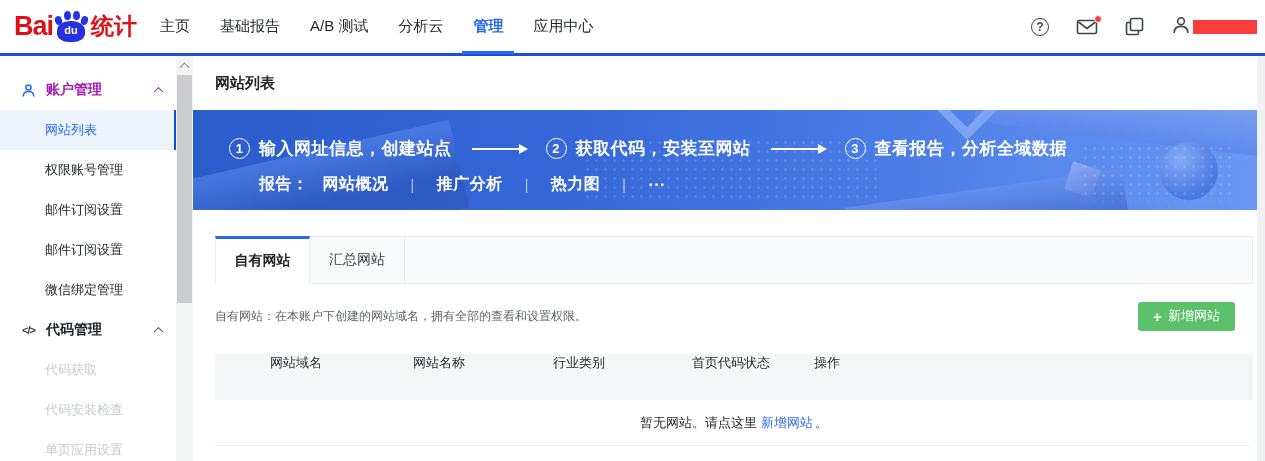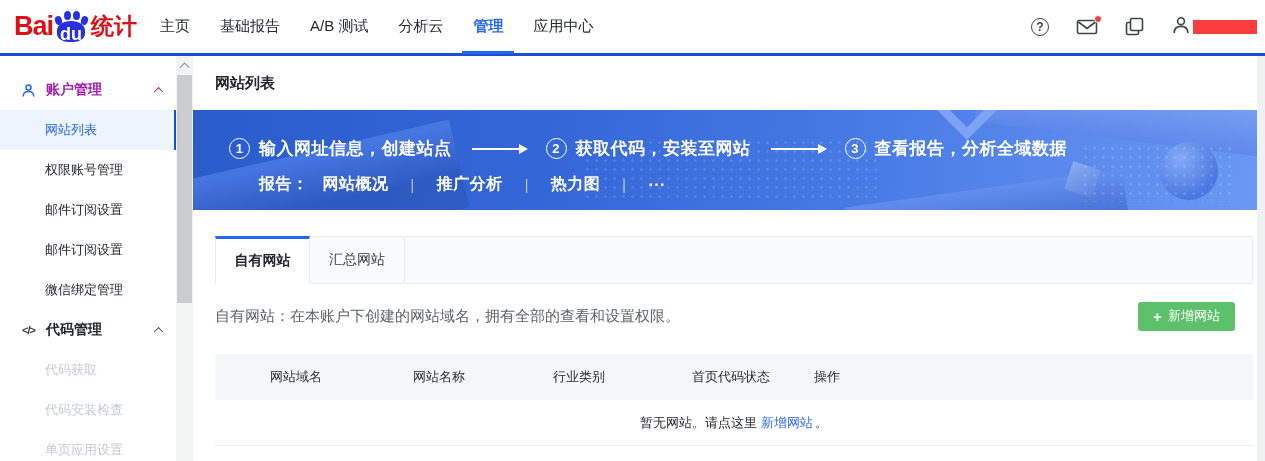--- a/index.html
+++ b/index.html
@@ -13,21 +13,21 @@
   .logo { margin-left:14px; display:flex; align-items:center; cursor:pointer; }
   .logo-bai { color:#dd0f17; font-weight:bold; font-size:27px; letter-spacing:-1px; }
   .paw { position:relative; width:34px; height:33px; margin:0 1px; }
   .paw i { position:absolute; background:#2831dd; border-radius:50%; }
   .paw .t1 { left:1px; top:6px; width:7px; height:9px; transform:rotate(-18deg); }
   .paw .t2 { left:10px; top:1px; width:7px; height:9px; }
   .paw .t3 { left:19px; top:1px; width:7px; height:9px; }
   .paw .t4 { right:0; top:6px; width:7px; height:9px; transform:rotate(18deg); }
   .paw .pad { left:3px; top:11px; width:28px; height:21px; border-radius:46% 46% 42% 42%; }
   .paw .du { position:absolute; left:0; right:0; top:14px; text-align:center; color:#fff;
-             font-weight:bold; font-size:18px; z-index:1; }
+             font-weight:bold; font-size:11px; z-index:1; }
   .logo-suffix { color:#dd0f17; font-weight:bold; font-size:23px; margin-left:2px; }
 
   .menu { display:flex; height:100%; margin-left:8px; }
   .menu-item { display:flex; align-items:center; padding:0 15px; font-size:15px; color:#25282d;
                cursor:pointer; position:relative; }
   .menu-item.active { color:#2468f2; font-weight:600; }
   .menu-item.active::after { content:""; position:absolute; left:4px; right:4px; bottom:-1px;
                height:3px; background:#2468f2; }
 
   .nav-right { margin-left:auto; display:flex; align-items:center; margin-right:8px; }
@@ -106,28 +106,28 @@
   .tabs { margin:26px 4px 0 22px; height:48px; display:flex; background:#f9fafb;
           border:1px solid #e9ebed; }
   .tab { width:95px; display:flex; align-items:center; justify-content:center; font-size:14px;
          color:#363b43; border-right:1px solid #e9ebed; cursor:pointer; }
   .tab.active { background:#fff; font-weight:bold; color:#22252a; margin:-1px 0 -1px -1px;
          border:1px solid #e9ebed; border-top:3px solid #2468f2; border-bottom:1px solid #fff;
          position:relative; z-index:1; }
   .tab-filler { flex:1; }
 
   .desc-row { margin:0 22px; height:64px; display:flex; align-items:center; justify-content:space-between; }
-  .desc { font-size:15px; color:#5d646d; }
+  .desc { font-size:12px; color:#5d646d; }
   .add-btn { width:97px; height:29px; background:#5cc16a; color:#fff; border:none; border-radius:3px;
              font-size:13px; display:flex; align-items:center; justify-content:center; gap:6px;
              cursor:pointer; font-family:inherit; }
   .plus { font-size:15px; font-weight:bold; line-height:1; }
 
   .site-table { margin:6px 4px 0 22px; }
-  .thead { height:46px; background:#f5f6f7; display:flex; align-items:center; font-size:13px; color:#272b31; }
+  .thead { height:46px; background:#f5f6f7; display:flex; align-items:flex-start; font-size:13px; color:#272b31; }
   .th { flex:none; }
   .th1 { width:198px; padding-left:55px; }
   .th2 { width:140px; } .th3 { width:139px; } .th4 { width:122px; } .th5 { flex:1; }
   .empty-row { height:46px; display:flex; align-items:center; justify-content:center;
                border-bottom:1px solid #ebedef; font-size:13px; color:#23262b; }
   .empty-link { color:#2d6cf0; margin:0 2px 0 4px; cursor:pointer; }
 </style>
 </head>
 <body>
 

